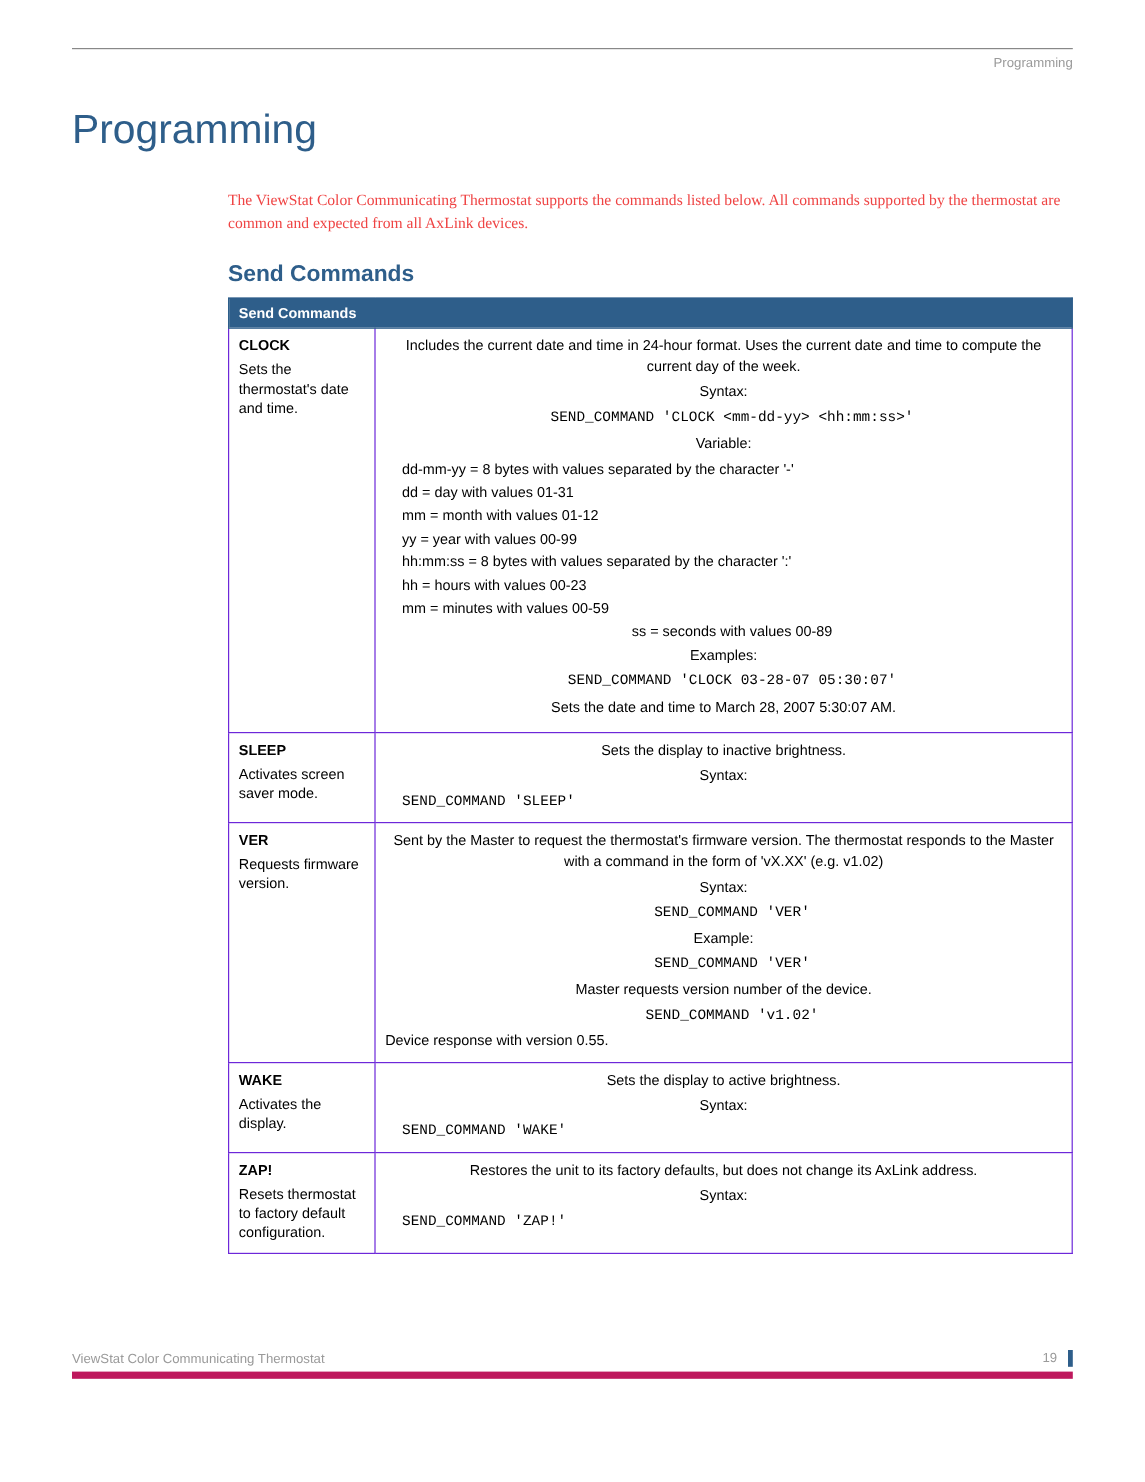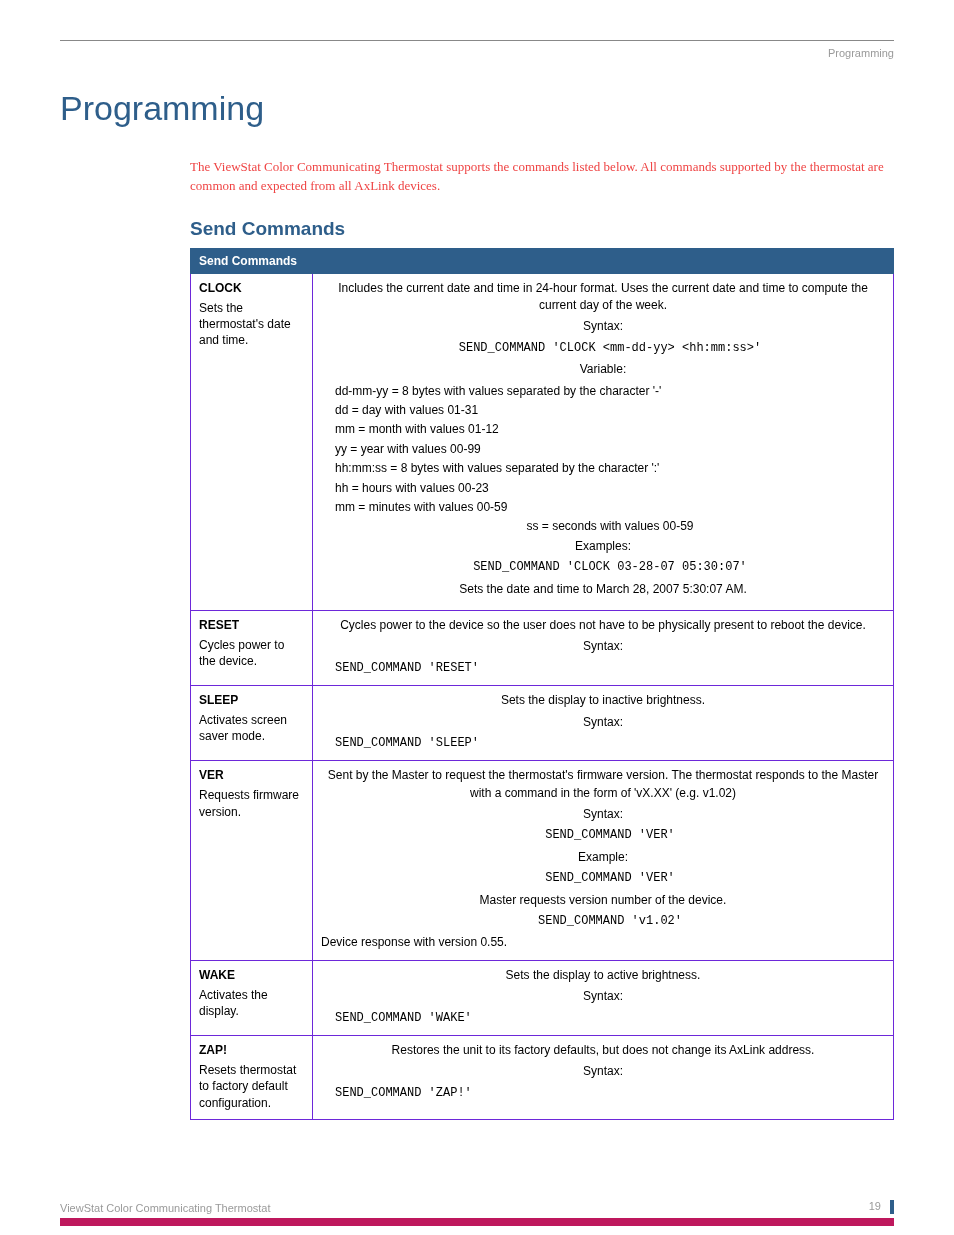--- a/index.html
+++ b/index.html
@@ -87,21 +87,21 @@
   td.right .p { margin-bottom: 4px; text-align: center; }
   td.right .indent { margin-left: 14px; }
   td.right .code {
     font-family: "Courier New", Courier, monospace;
     font-size: 12px;
     white-space: pre;
   }
   td.right .sub { margin-bottom: 2px; }
   .footer {
     margin-top: 80px;
-    border-bottom: 8px solid #be185d;
+    border-bottom: 6px solid #be185d;
     display: flex;
     justify-content: space-between;
     align-items: flex-end;
     font-size: 11px;
     color: #9a9a9a;
     padding-bottom: 4px;
   }
   .footer-right-bar {
     display: inline-block;
     width: 4px;
@@ -141,38 +141,27 @@
           <div class="p">Syntax:</div>
           <div class="p indent code">SEND_COMMAND 'CLOCK &lt;mm-dd-yy&gt; &lt;hh:mm:ss&gt;'</div>
           <div class="p">Variable:</div>
           <div class="sub indent">dd-mm-yy = 8 bytes with values separated by the character '-'</div>
           <div class="sub indent">dd = day with values 01-31</div>
           <div class="sub indent">mm = month with values 01-12</div>
           <div class="sub indent">yy = year with values 00-99</div>
           <div class="sub indent">hh:mm:ss = 8 bytes with values separated by the character ':'</div>
           <div class="sub indent">hh = hours with values 00-23</div>
           <div class="sub indent">mm = minutes with values 00-59</div>
-          <div class="p sub indent">ss = seconds with values 00-59</div>
+          <div class="p sub indent">ss = seconds with values 00-89</div>
           <div class="p">Examples:</div>
           <div class="p indent code">SEND_COMMAND 'CLOCK 03-28-07 05:30:07'</div>
           <div class="p">Sets the date and time to March 28, 2007 5:30:07 AM.</div>
         </td>
       </tr>
 
-      <tr>
-        <td class="left">
-          <span class="cmd-name">RESET</span>
-          <span>Cycles power to the device.</span>
-        </td>
-        <td class="right">
-          <div class="p">Cycles power to the device so the user does not have to be physically present to reboot the device.</div>
-          <div class="p">Syntax:</div>
-          <div class="indent code">SEND_COMMAND 'RESET'</div>
-        </td>
-      </tr>
 
       <tr>
         <td class="left">
           <span class="cmd-name">SLEEP</span>
           <span>Activates screen saver mode.</span>
         </td>
         <td class="right">
           <div class="p">Sets the display to inactive brightness.</div>
           <div class="p">Syntax:</div>
           <div class="indent code">SEND_COMMAND 'SLEEP'</div>

